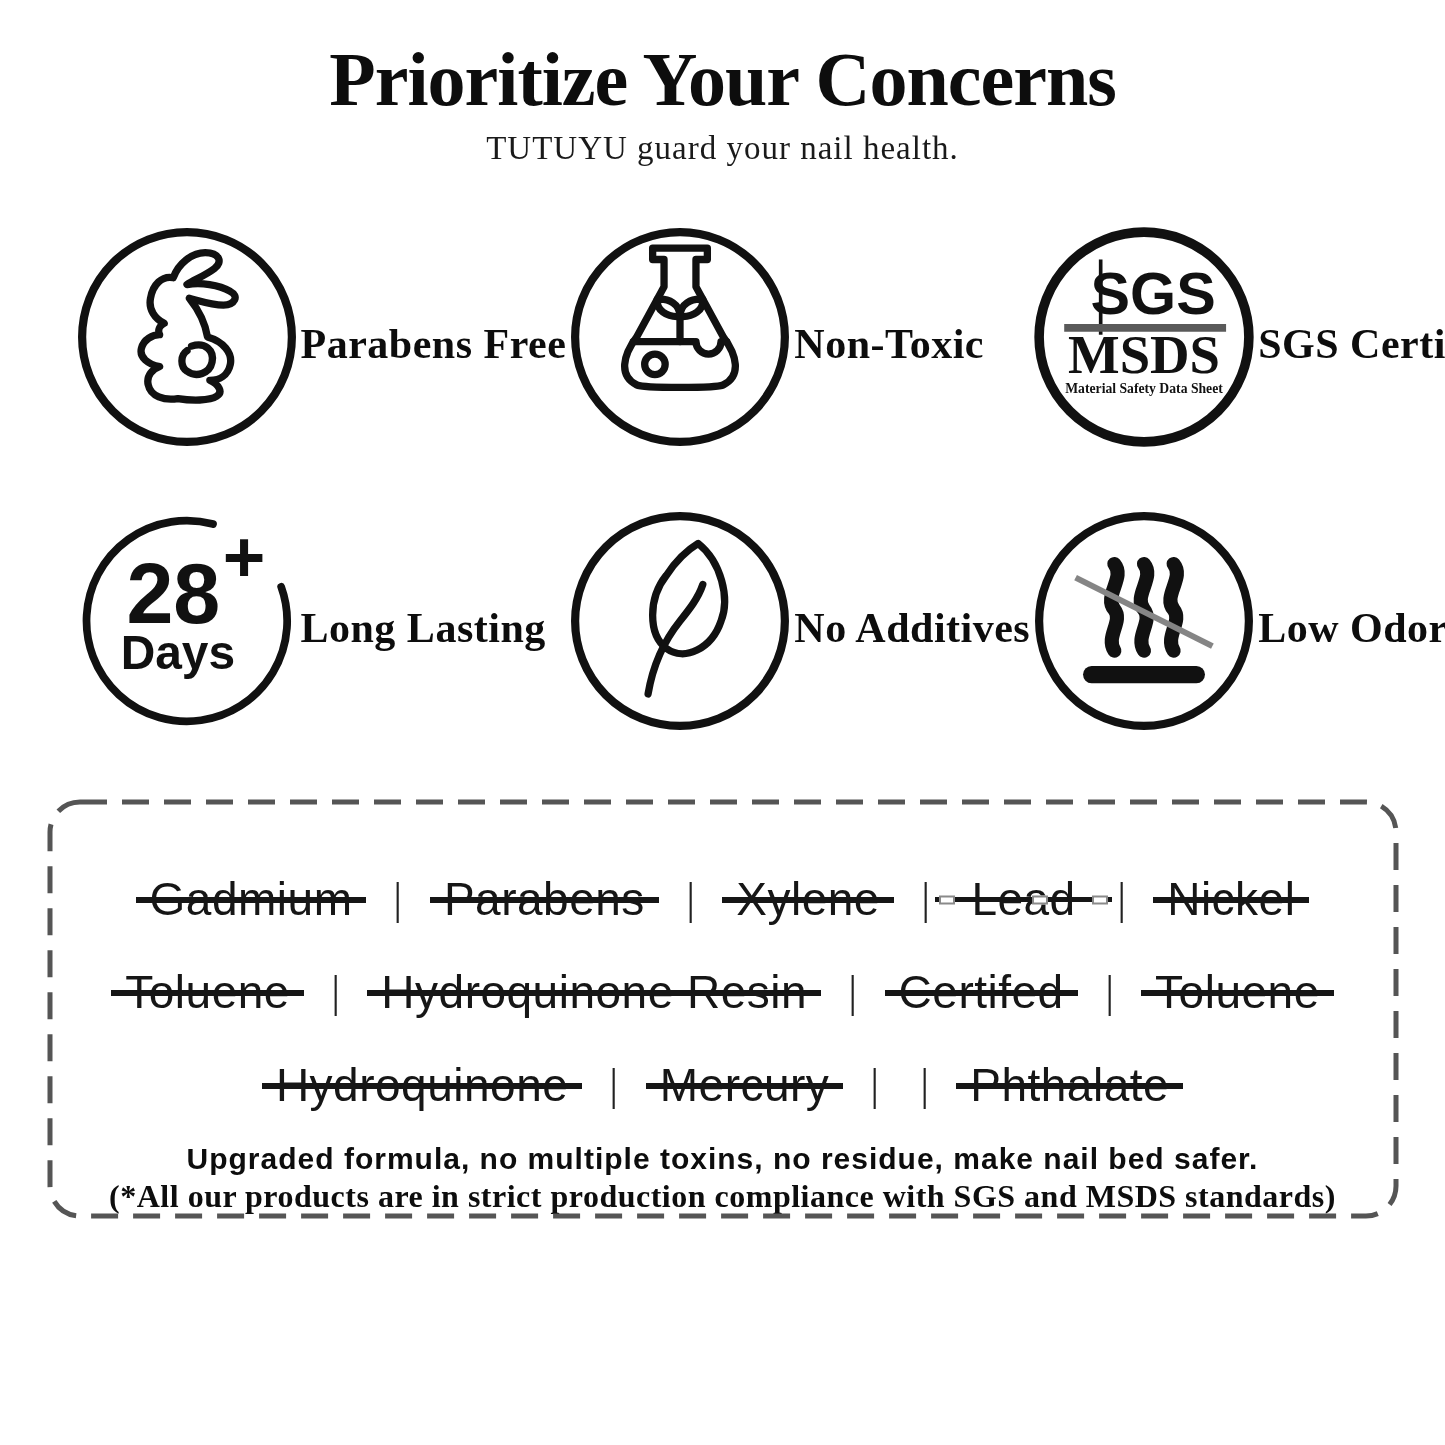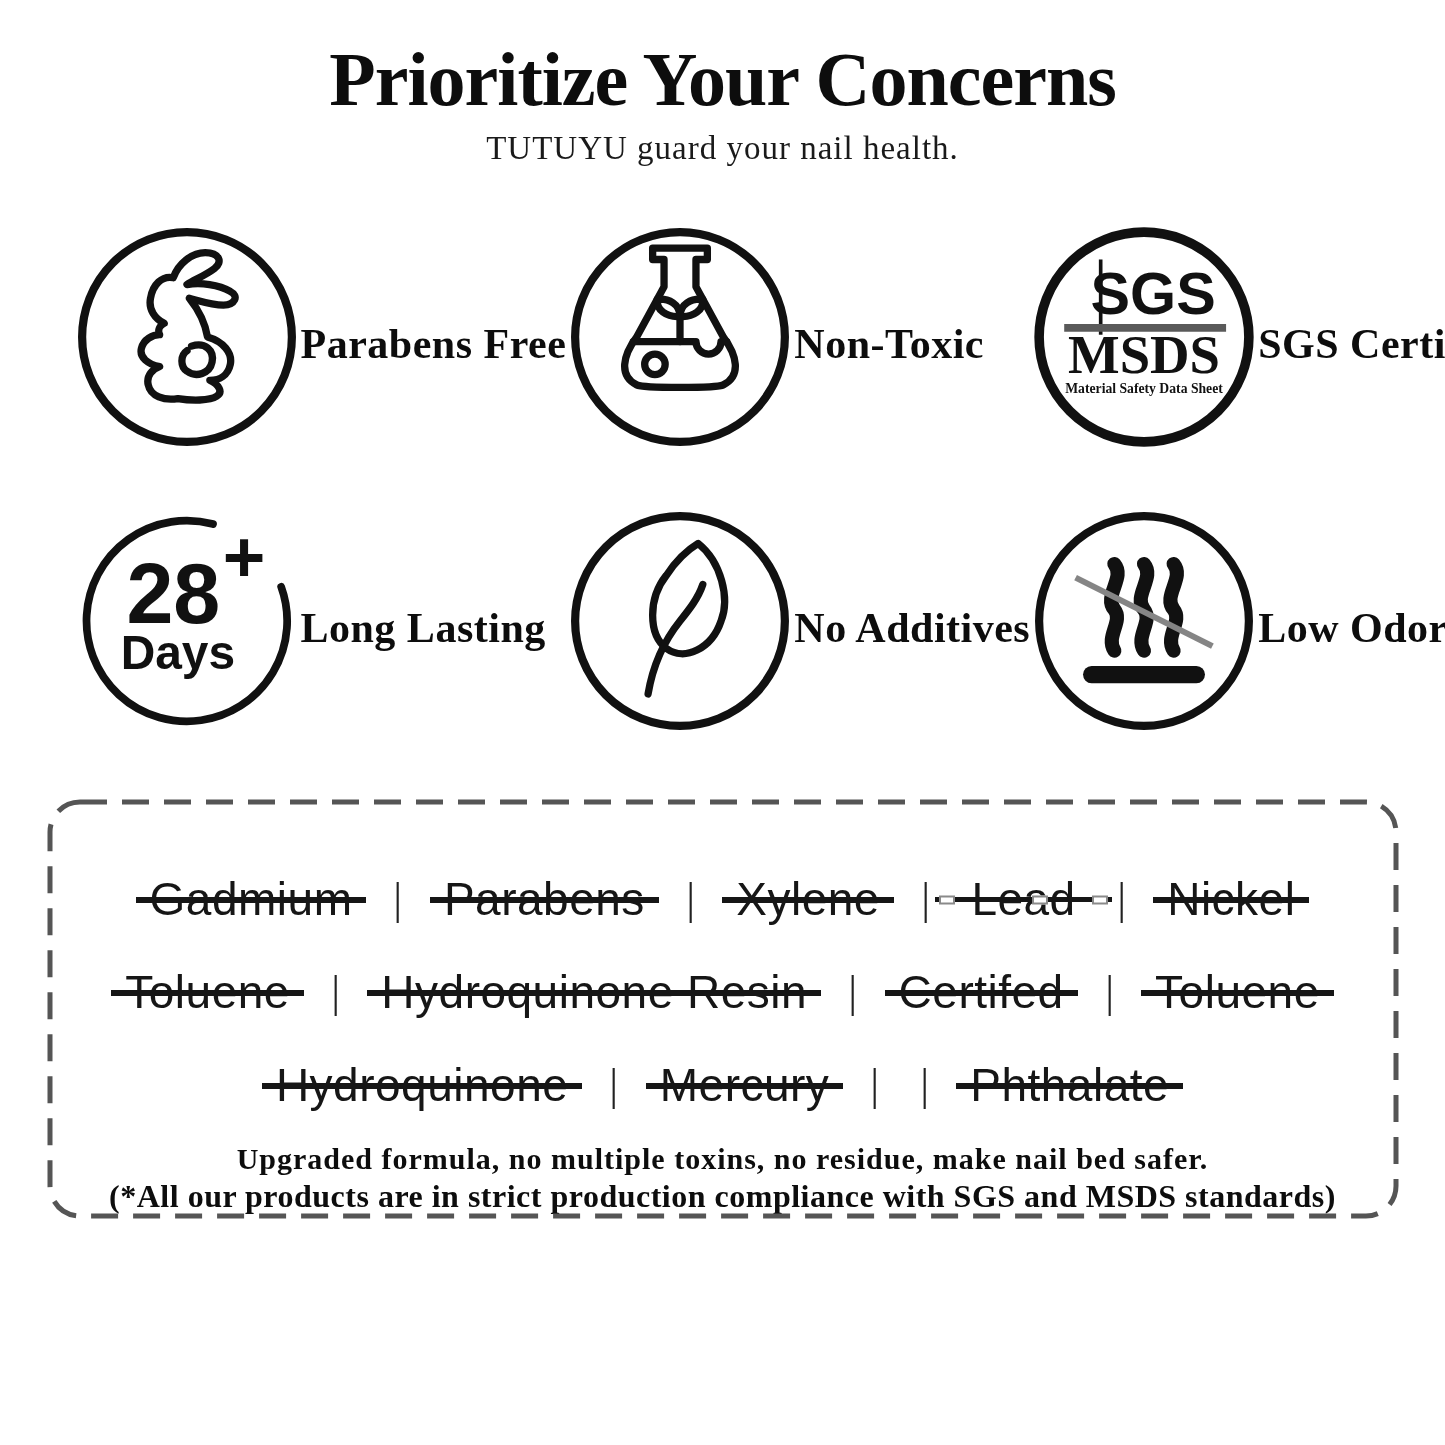--- a/index.html
+++ b/index.html
@@ -22,21 +22,21 @@
   .banned-box{position:relative;width:1352px;height:420px;margin:64px auto 0;box-sizing:border-box;padding:34px 16px 0;}
   .banned-border{position:absolute;left:0;top:0;width:1352px;height:420px;pointer-events:none;}
   .chem-row{display:flex;justify-content:center;align-items:center;gap:38px;margin-bottom:30px;font-family:"Liberation Sans",sans-serif;font-size:46px;font-weight:400;color:#161616;white-space:nowrap;margin-top:39px;}
   .chem{position:relative;display:inline-block;padding:0 2px;letter-spacing:0.5px;}
   .chem::before{content:"";position:absolute;left:-12px;right:-12px;top:52%;height:6px;margin-top:-3px;background:#161616;}
   .sep{font-size:44px;color:#222;font-weight:400;transform:scaleX(.6);}
   .chem-lead::before{left:-34px;right:-34px;height:5px;}
   .drag-handle{position:absolute;top:52%;transform:translateY(-50%);width:16px;height:9px;background:#fff;border:2px solid #8a8a8a;box-sizing:border-box;}
   .h-left{left:-30px;} .h-mid{left:58%;} .h-right{right:-30px;}
 
-  .note1{margin-top:6px;text-align:center;font-family:Liberation Serif, serif;font-weight:700;font-size:30px;letter-spacing:1px;color:#0d0d0d;}
+  .note1{margin-top:6px;text-align:center;font-family:Liberation Sans, sans-serif;font-weight:700;font-size:30px;letter-spacing:1px;color:#0d0d0d;}
   .note2{margin-top:2px;text-align:center;font-family:"Liberation Serif",serif;font-weight:700;font-size:32px;letter-spacing:0.5px;color:#0d0d0d;}
 
   
   .ln{fill:none;stroke:#111;stroke-width:3.2;stroke-linecap:round;stroke-linejoin:round;}
   .ring{fill:none;stroke:#111;stroke-width:3.6;}
 </style>
 </head>
 <body>
 
 <div class="page">

